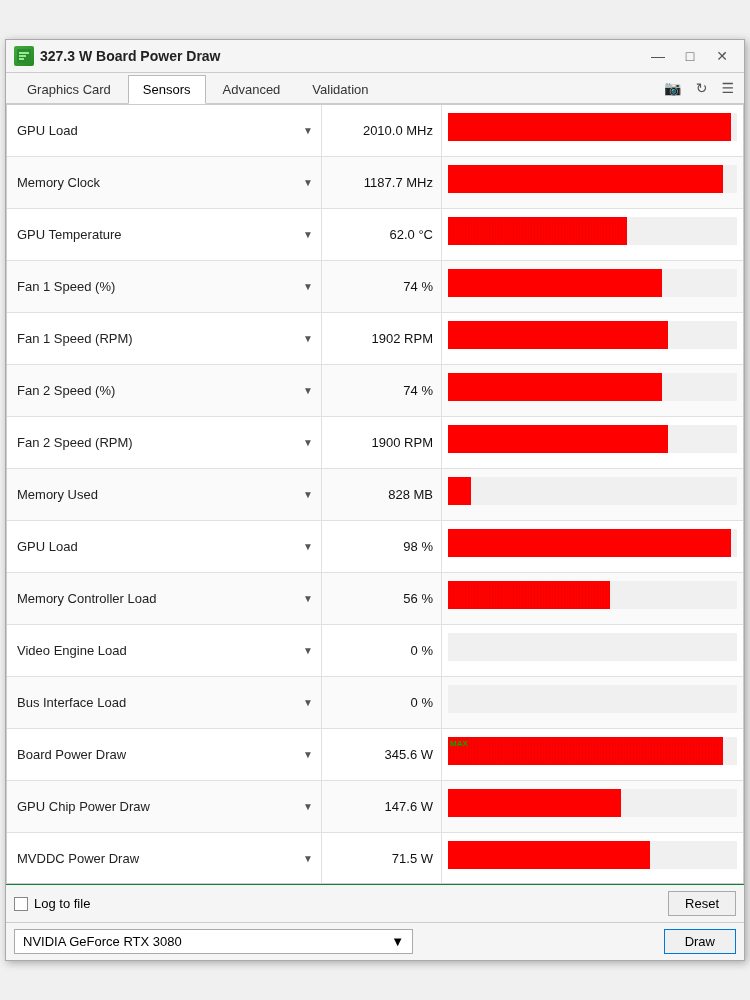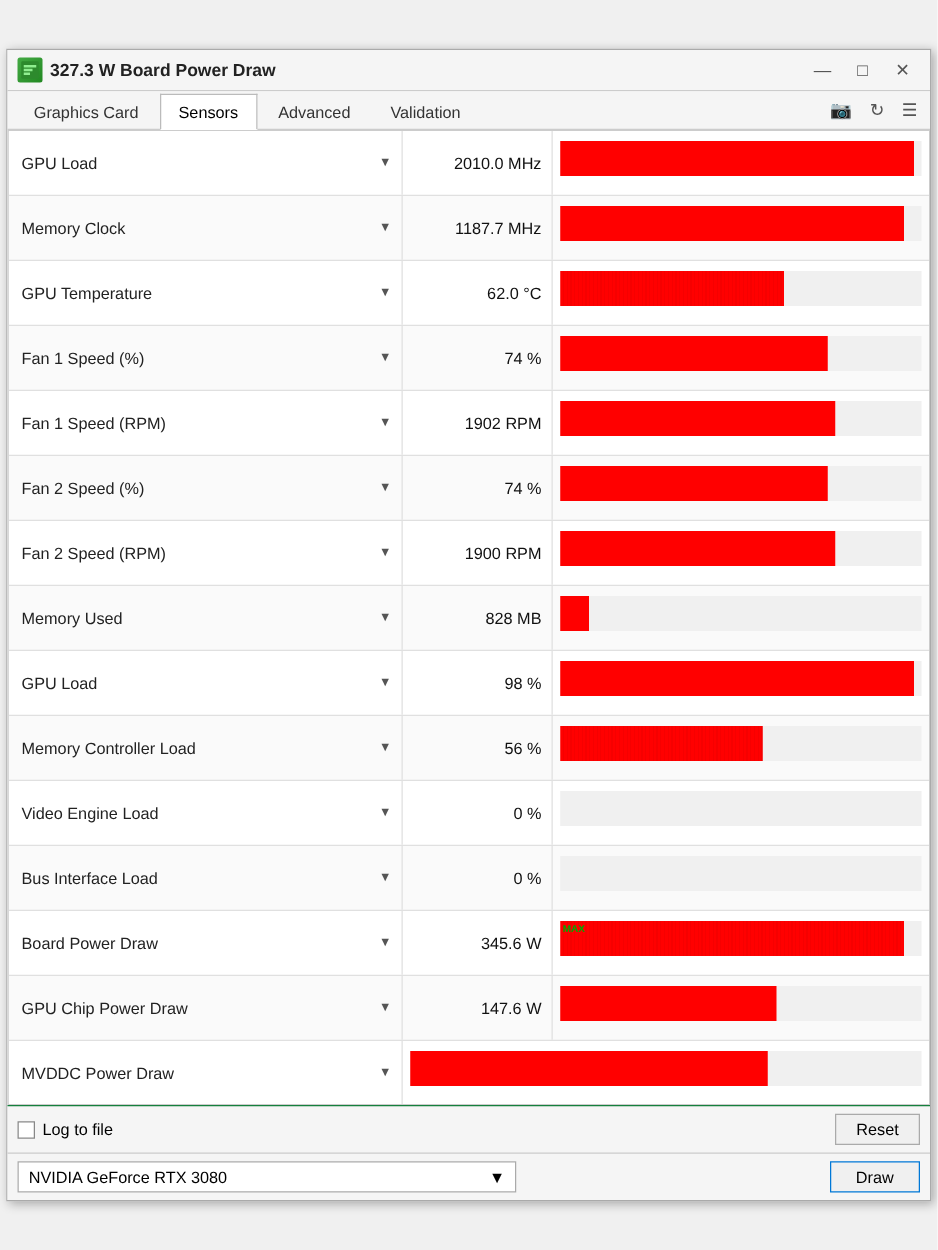--- a/index.html
+++ b/index.html
@@ -478,20 +478,21 @@
             <div class="sensor-bar-bg">
               <div class="sensor-bar-fill" style="width: 60%;"></div>
             </div>
           </div>
         </div>
         <div class="sensor-row">
           <div class="sensor-name">
             <span class="sensor-label">MVDDC Power Draw</span>
             <span class="dropdown-arrow">▼</span>
           </div>
+          <div class="sensor-value">71.5 W</div>
           <div class="sensor-bar-cell">
             <div class="sensor-bar-bg">
               <div class="sensor-bar-fill" style="width: 70%;"></div>
             </div>
           </div>
         </div>
       </div>
   </div>
 
   <div class="bottom-bar">

